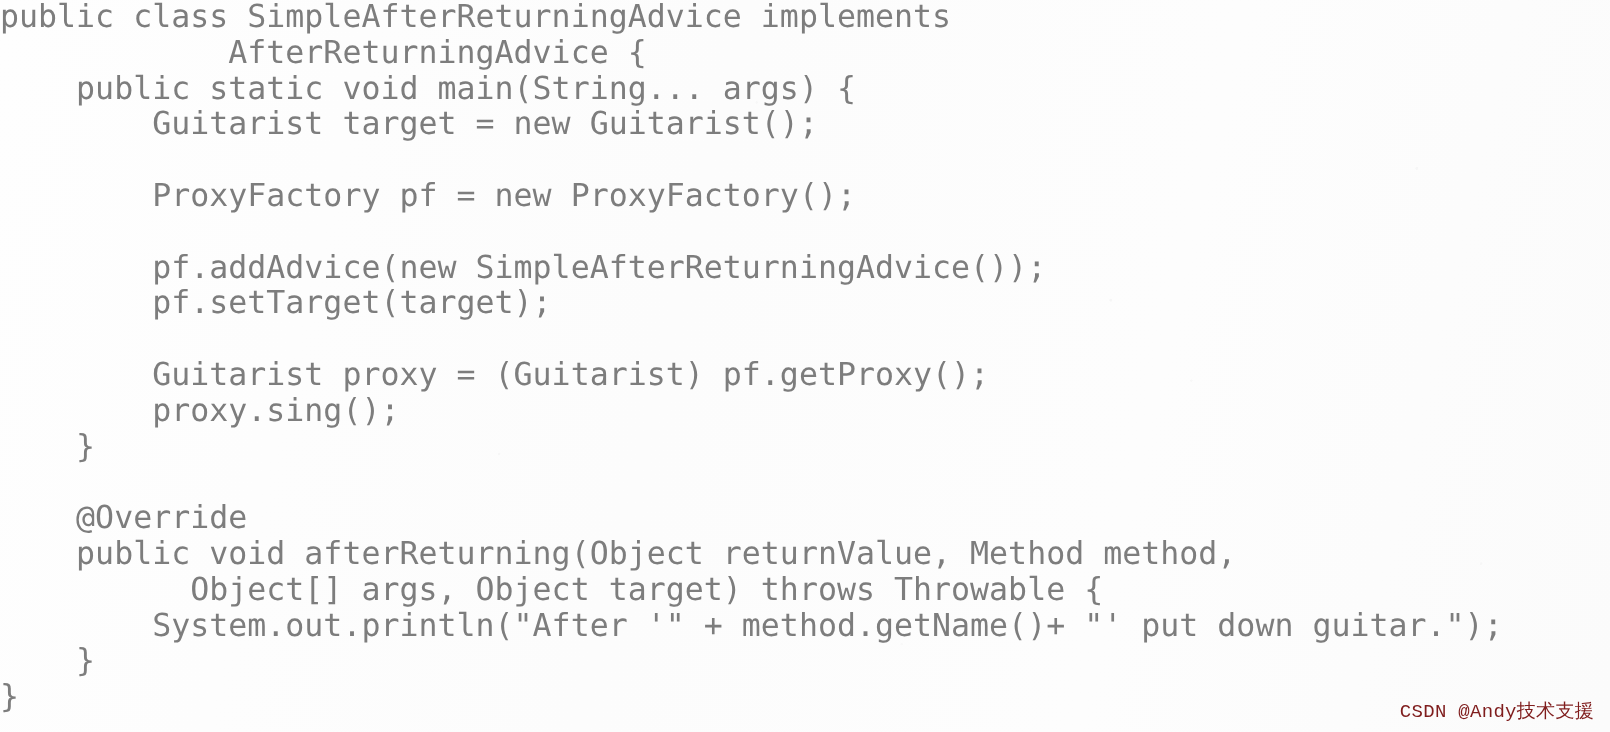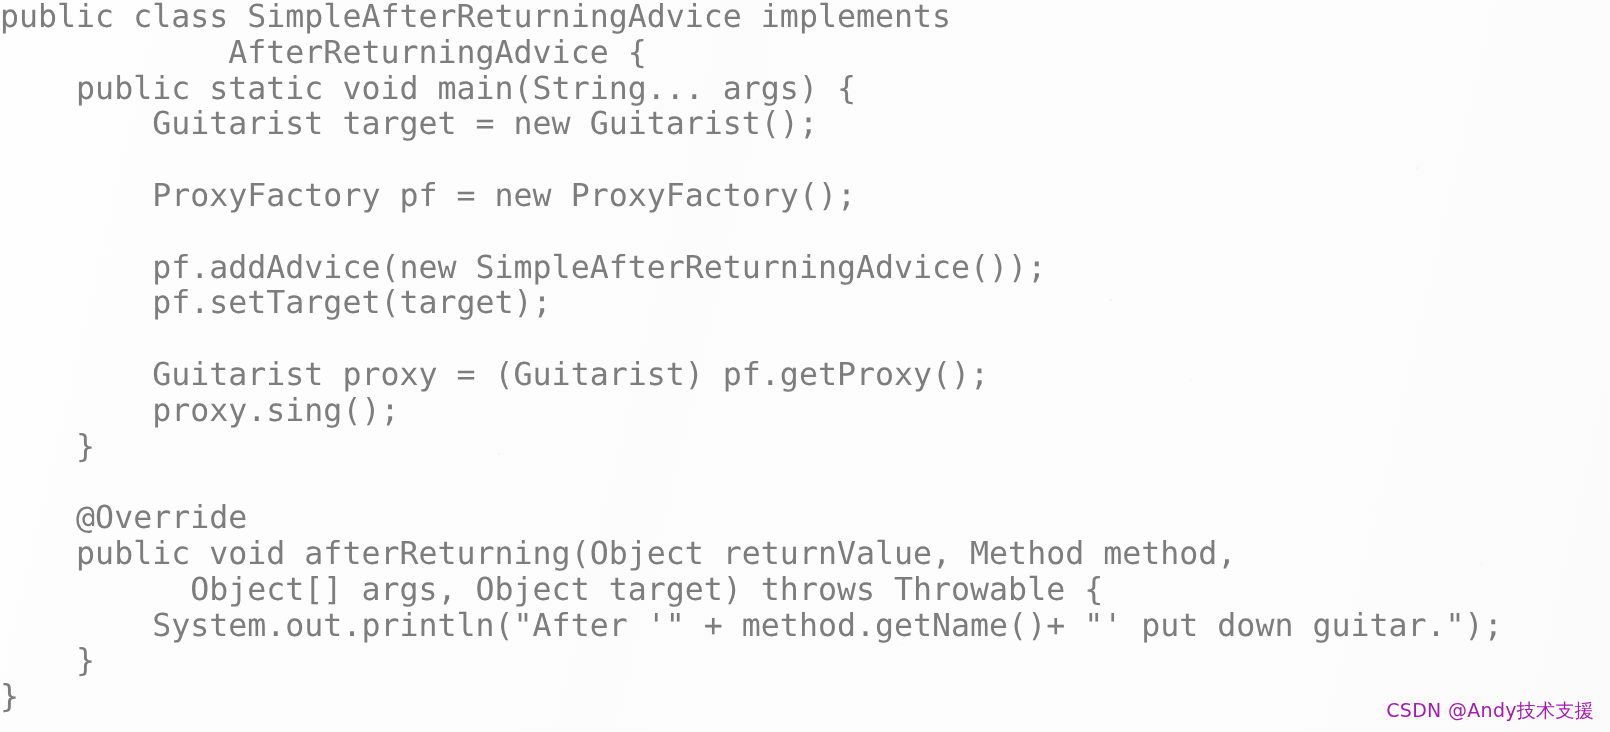--- a/index.html
+++ b/index.html
@@ -71,15 +71,15 @@
 </style>
 </head>
 <body>
 
 <div id="page" style="background: rgb(253, 253, 253);">
 
   <div id="paper-grain"></div>
 
   <pre id="code-block" style="color: rgb(125, 125, 125);"><span class="code-line">public class SimpleAfterReturningAdvice implements</span><span class="code-line">            AfterReturningAdvice {</span><span class="code-line">    public static void main(String... args) {</span><span class="code-line">        Guitarist target = new Guitarist();</span><span class="code-line">&nbsp;</span><span class="code-line">        ProxyFactory pf = new ProxyFactory();</span><span class="code-line">&nbsp;</span><span class="code-line">        pf.addAdvice(new SimpleAfterReturningAdvice());</span><span class="code-line">        pf.setTarget(target);</span><span class="code-line">&nbsp;</span><span class="code-line">        Guitarist proxy = (Guitarist) pf.getProxy();</span><span class="code-line">        proxy.sing();</span><span class="code-line">    }</span><span class="code-line">&nbsp;</span><span class="code-line">    @Override</span><span class="code-line">    public void afterReturning(Object returnValue, Method method,</span><span class="code-line">          Object[] args, Object target) throws Throwable {</span><span class="code-line">        System.out.println("After '" + method.getName()+ "' put down guitar.");</span><span class="code-line">    }</span><span class="code-line">}</span></pre>
 
-  <div id="watermark" style="color: #a21caf;">CSDN @Andy技术支援</div>
+  <div id="watermark" style="color: #7f1d1d; font-family: Liberation Mono, monospace;">CSDN @Andy技术支援</div>
 
 </div>
 
 </body></html>

